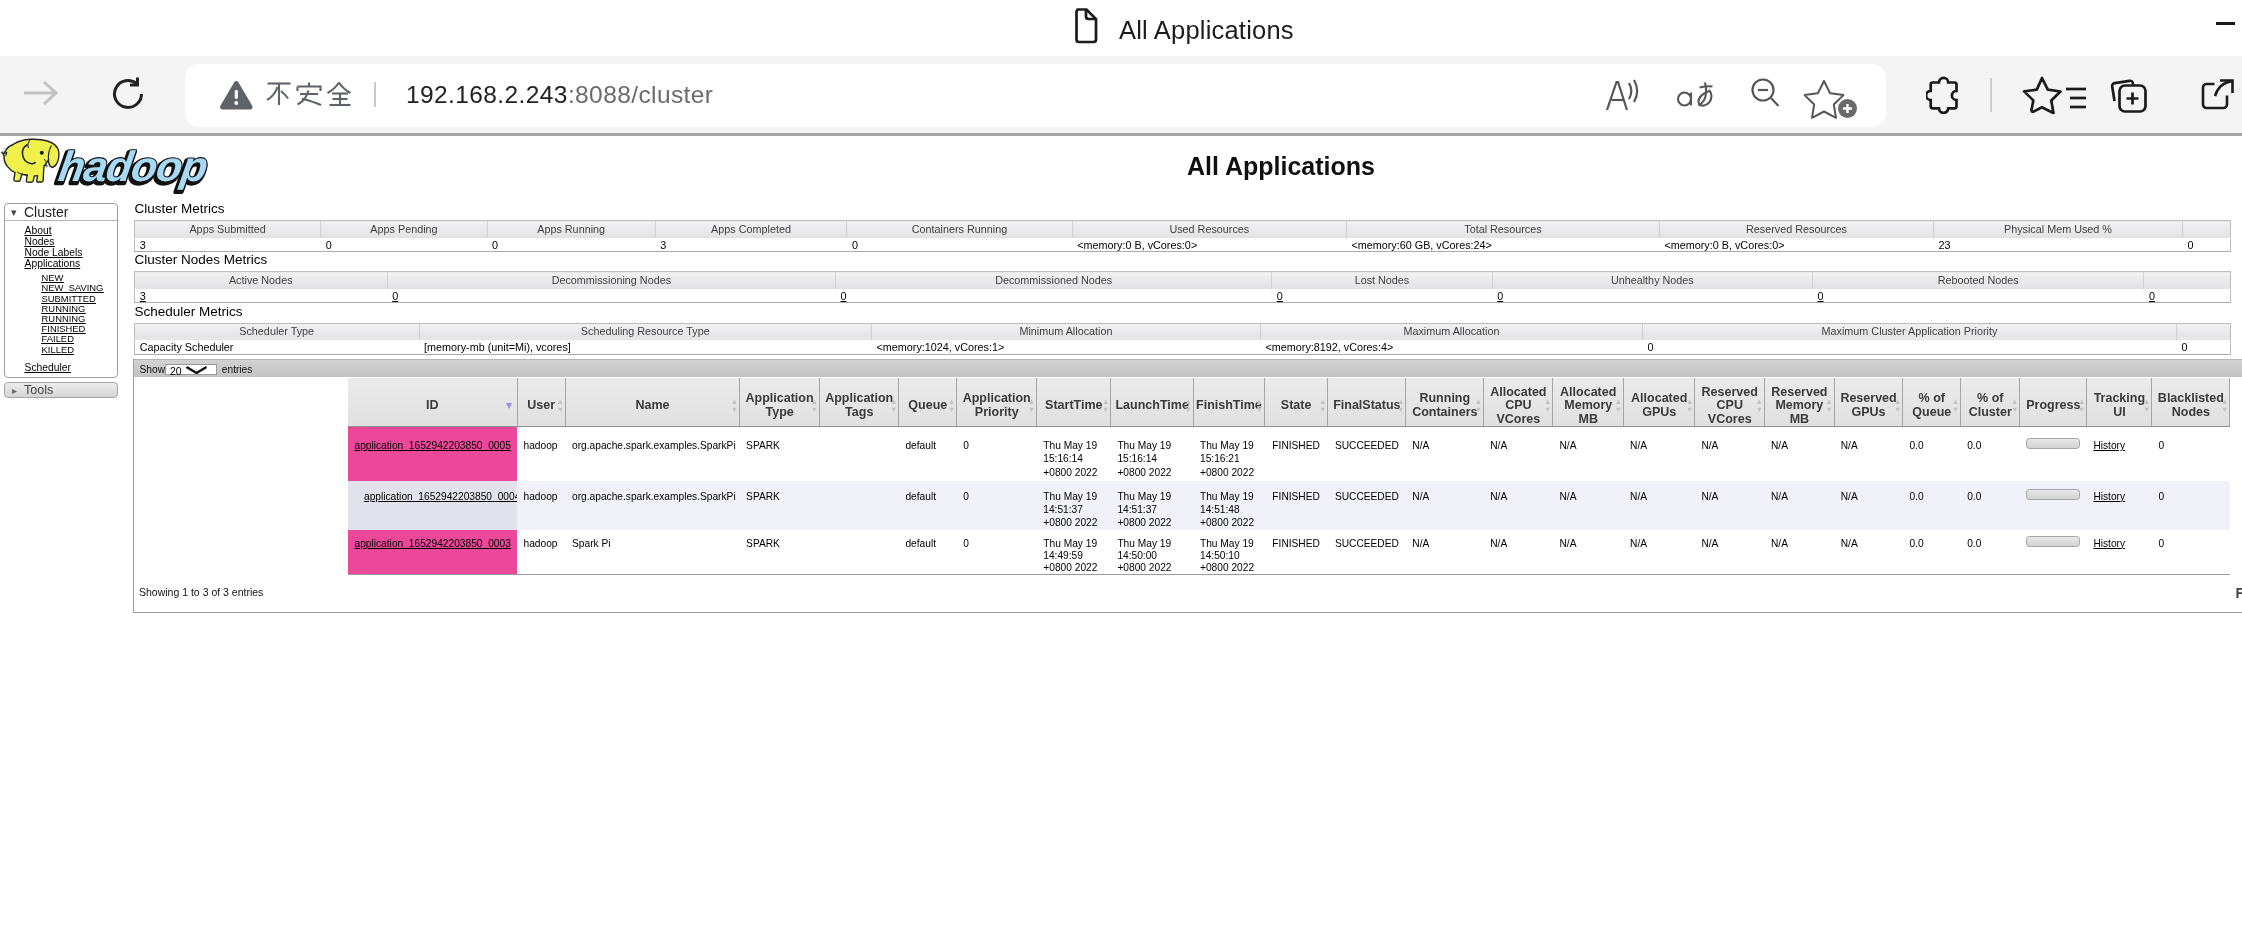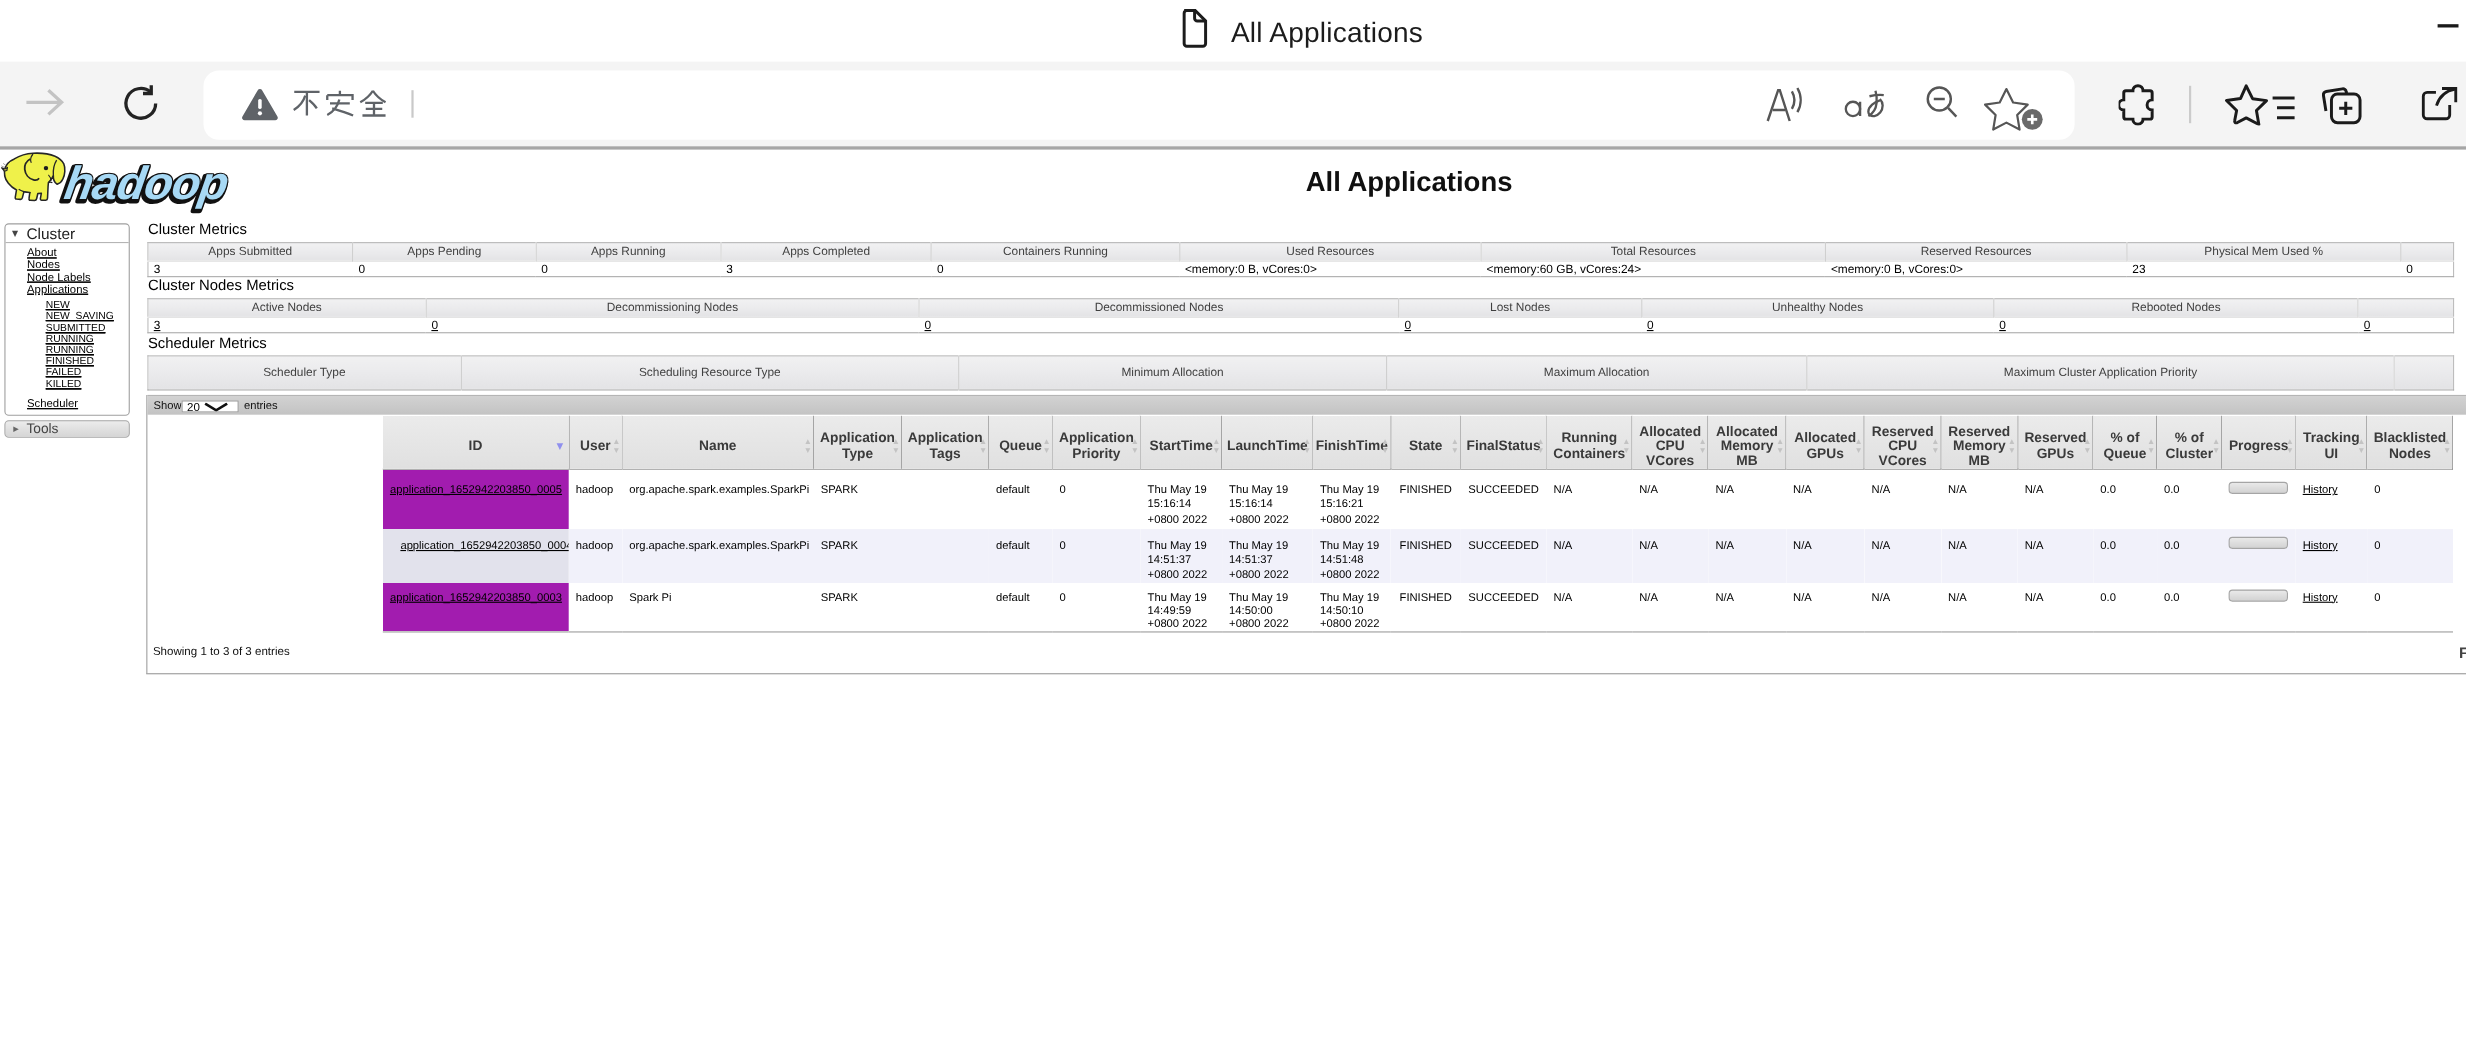--- a/index.html
+++ b/index.html
@@ -49,38 +49,39 @@
 
 table.apps { position:absolute; border-collapse:collapse; table-layout:fixed; }
 tr.ah th { background:linear-gradient(#ebebeb,#e0e0e0); border-left:1px solid #a5a5a5; border-bottom:1.2px solid #909090; font-weight:bold; font-size:12.5px; line-height:13.5px; color:#3a3a3a; text-align:center; vertical-align:middle; padding-top:7px; position:relative; }
 tr.ah th:first-child { border-left:none; }
 tr.ah th:last-child { border-right:1px solid #a5a5a5; }
 .thw { position:relative; padding:0 2px; }
 .sd { position:absolute; right:5px; top:50%; margin-top:-2.5px; width:0; height:0; border-left:3.5px solid transparent; border-right:3.5px solid transparent; border-top:6px solid #9090ee; }
 .sc { position:absolute; right:1px; top:50%; margin-top:-8px; font-size:7.5px; line-height:8px; color:#c3c3c3; letter-spacing:0; }
 table.apps td { vertical-align:top; font-size:10.2px; line-height:13.2px; color:#000; padding-left:6.5px; text-align:left; overflow:hidden; white-space:nowrap; }
 table.apps tr.odd td { background:#fff; }
-table.apps tr.odd td.s1 { background:#a21caf; }
+table.apps tr.odd td.s1 { background:#ec4899; }
 table.apps tr.even td { background:#f1f1fa; }
 table.apps tr.even td.s1 { background:#e2e2ec;padding-left:16px; }
 table.apps td.ctr { text-align:center; padding-left:0; }
 table.apps tr:last-child td { border-bottom:1.3px solid #9c9c9c; line-height:12.3px; }
 .pbar { display:inline-block; margin-top:-1.5px; width:54px; height:11px; border:1.6px solid #a5a5a5; border-radius:3.5px; background:linear-gradient(#e9e9e9,#d2d2d2); }
 </style></head>
 <body>
 <div id="root">
 <div id="tabbar">
       <span id="tabtitle">All Applications</span>
       <div id="minim"></div>
     </div>
 <div id="toolbar"></div>
     <div id="chromesep"></div>
     <div id="pill"></div>
 <div id="urldiv"></div>
     <div id="tooldiv"></div>
+<div id="url">192.168.2.243<span class="g">:8088/cluster</span></div>
 <svg style="position:absolute;left:1072px;top:7px" width="27" height="37" viewBox="0 0 27 37">
 <path d="M4.5 2.5 h10 l9.5 9.5 v20.5 a2.5 2.5 0 0 1 -2.5 2.5 h-14.5 a2.5 2.5 0 0 1 -2.5 -2.5 v-27.5 a2.5 2.5 0 0 1 2.5 -2.5 z" fill="none" stroke="#1c1c1c" stroke-width="2.7"></path>
 <path d="M14 2.5 v7 a2.5 2.5 0 0 0 2.5 2.5 h7.5" fill="none" stroke="#1c1c1c" stroke-width="2.7"></path>
     </svg>
 <svg style="position:absolute;left:22px;top:80px" width="38" height="26" viewBox="0 0 38 26">
 <path d="M2 13 h32 M22 2 l12 11 -12 11" fill="none" stroke="#c3c3c3" stroke-width="3"></path>
     </svg>
 <svg style="position:absolute;left:110px;top:76px" width="36" height="36" viewBox="0 0 36 36">
 <path d="M31.5 18 a13.5 13.5 0 1 1 -4.6 -10.2" fill="none" stroke="#232323" stroke-width="3"></path>
 <path d="M27.5 1.5 v7.5 h-7.5" fill="none" stroke="#232323" stroke-width="3"></path>
@@ -284,20 +285,28 @@
       </colgroup>
       <tbody>
         <tr class="mh" style="height:16.3px">
           <th>Scheduler Type</th>
           <th>Scheduling Resource Type</th>
           <th>Minimum Allocation</th>
           <th>Maximum Allocation</th>
           <th>Maximum Cluster Application Priority</th>
           <th></th>
         </tr>
+        <tr class="mv">
+          <td>Capacity Scheduler</td>
+          <td>[memory-mb (unit=Mi), vcores]</td>
+          <td>&lt;memory:1024, vCores:1&gt;</td>
+          <td>&lt;memory:8192, vCores:4&gt;</td>
+          <td>0</td>
+          <td>0</td>
+        </tr>
       </tbody>
     </table>
 <div id="dtwrap">
   <div id="showbar">
         <span class="lab">Show</span>
         <span class="lab2">entries</span>
       </div>
   <div id="showsel">
         <span class="v">20</span>
       </div>

